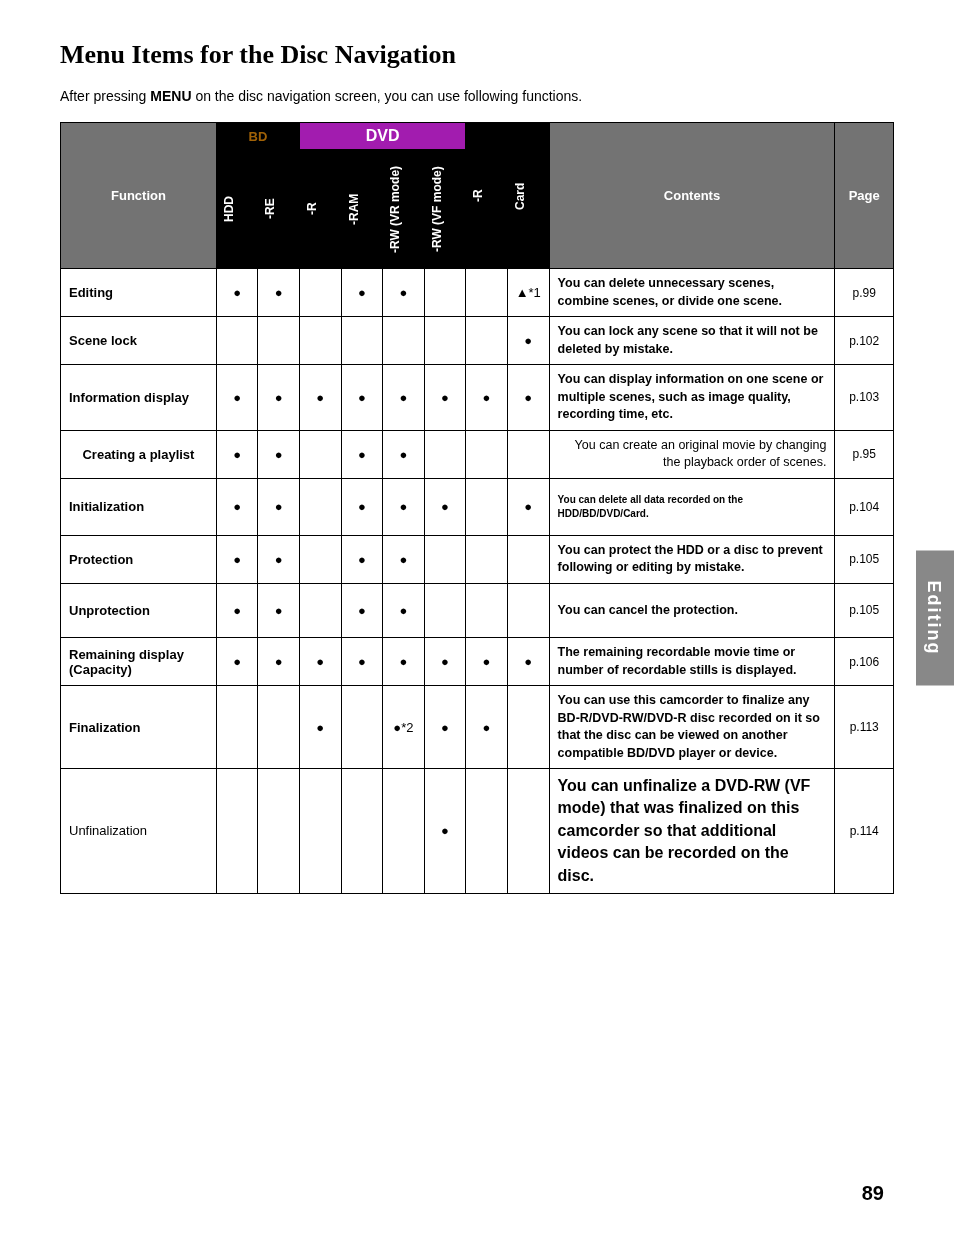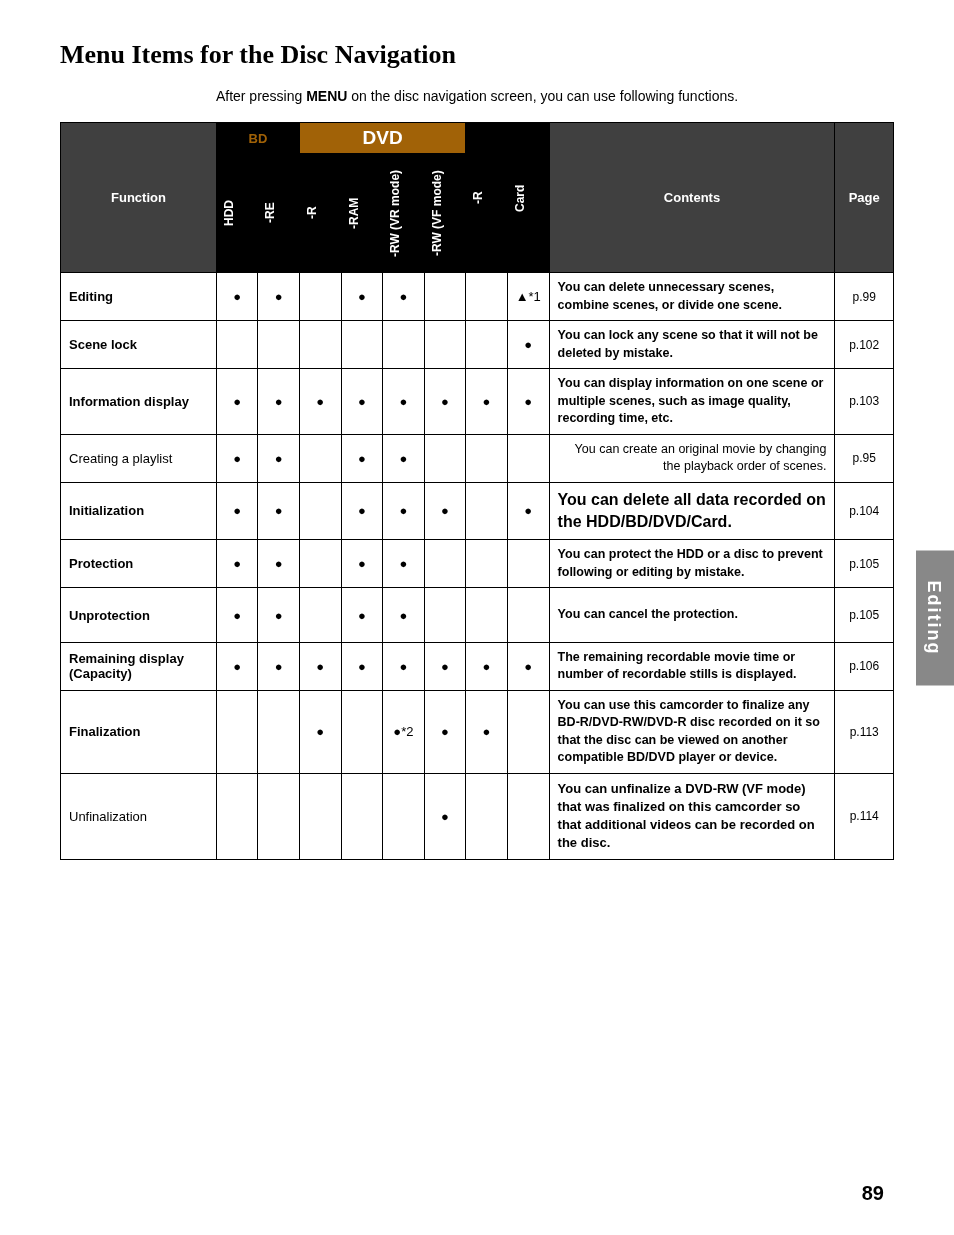--- a/index.html
+++ b/index.html
@@ -14,21 +14,20 @@
     }
     h1 {
       font-size: 26px;
       font-weight: bold;
       margin-bottom: 18px;
       font-family: Liberation Serif, serif;
     }
     .intro {
       font-size: 14px;
       margin-bottom: 18px;
-      text-align: center;
     }
     .intro strong {
       font-weight: bold;
     }
     table {
       border-collapse: collapse;
       width: 100%;
       font-size: 13px;
     }
     th, td {
@@ -101,21 +100,21 @@
     }
     .page-num {
       position: absolute;
       bottom: 30px;
       right: 70px;
       font-size: 20px;
       font-weight: bold;
     }
     
     .main-header-row th {
-      background: #404040;
+      background: #737373;
       color: #fff;
     }
   </style>
 </head>
 <body>
 
 <h1>Menu Items for the Disc Navigation</h1>
 
 <p class="intro">
   <span>After pressing </span><strong>MENU</strong><span> on the disc navigation screen, you can use following functions.</span>
@@ -124,21 +123,21 @@
 <table>
   <thead>
 
     <tr class="main-header-row">
       <th rowspan="2" class="col-function">
         <span>Function</span>
       </th>
       <th colspan="2" style="background:#000;color:#a16207;font-size:13px;">
         <span>BD</span>
       </th>
-      <th colspan="4" style="background:#a16207;color:#fff;font-size:19px;">
+      <th colspan="4" style="background:#a21caf;color:#fff;font-size:16px;">
         <span>DVD</span>
       </th>
       <th rowspan="2" class="col-narrow" style="background:#000;color:#fff;">
         <div class="rotated-header">-R</div>
       </th>
       <th rowspan="2" class="col-narrow" style="background:#000;color:#fff;">
         <div class="rotated-header">Card</div>
       </th>
       <th rowspan="2" class="col-contents">
         <span>Contents</span>
@@ -202,21 +201,21 @@
         <td class="col-narrow">●</td>
         <td class="col-narrow">●</td>
         <td class="col-narrow">●</td>
         <td class="col-narrow">●</td>
         <td class="col-narrow">●</td>
         <td class="col-narrow">●</td>
         <td class="contents-cell" style="text-align: left; font-weight: bold; font-size: 12.5px; line-height: 1.4; padding: 6px 8px;">You can display information on one scene or multiple scenes, such as image quality, recording time, etc.</td>
         <td class="page-cell">p.103</td>
       </tr>
       <tr>
-        <td class="func-label" style="text-align: left; font-weight: normal; padding: 6px 8px;">Creating a playlist</td>
+        <td class="func-label" style="text-align: center; font-weight: bold; padding: 6px 8px;">Creating a playlist</td>
         <td class="col-narrow">●</td>
         <td class="col-narrow">●</td>
         <td class="col-narrow"></td>
         <td class="col-narrow">●</td>
         <td class="col-narrow">●</td>
         <td class="col-narrow"></td>
         <td class="col-narrow"></td>
         <td class="col-narrow"></td>
         <td class="contents-cell" style="text-align: right; font-weight: normal; font-size: 12.5px; line-height: 1.4; padding: 6px 8px;">You can create an original movie by changing the playback order of scenes.</td>
         <td class="page-cell">p.95</td>
@@ -224,21 +223,21 @@
       <tr>
         <td class="func-label" style="text-align: left; font-weight: bold; padding: 6px 8px;">Initialization</td>
         <td class="col-narrow">●</td>
         <td class="col-narrow">●</td>
         <td class="col-narrow"></td>
         <td class="col-narrow">●</td>
         <td class="col-narrow">●</td>
         <td class="col-narrow">●</td>
         <td class="col-narrow"></td>
         <td class="col-narrow">●</td>
-        <td class="contents-cell" style="text-align: left; font-weight: bold; font-size: 16px; line-height: 1.4; padding: 6px 8px;">You can delete all data recorded on the HDD/BD/DVD/Card.</td>
+        <td class="contents-cell" style="text-align: left; font-weight: bold; font-size: 10px; line-height: 1.4; padding: 14px 8px;">You can delete all data recorded on the HDD/BD/DVD/Card.</td>
         <td class="page-cell">p.104</td>
       </tr>
       <tr>
         <td class="func-label" style="text-align: left; font-weight: bold; padding: 6px 8px;">Protection</td>
         <td class="col-narrow">●</td>
         <td class="col-narrow">●</td>
         <td class="col-narrow"></td>
         <td class="col-narrow">●</td>
         <td class="col-narrow">●</td>
         <td class="col-narrow"></td>
@@ -289,20 +288,20 @@
       <tr>
         <td class="func-label" style="text-align: left; font-weight: normal; padding: 6px 8px;">Unfinalization</td>
         <td class="col-narrow"></td>
         <td class="col-narrow"></td>
         <td class="col-narrow"></td>
         <td class="col-narrow"></td>
         <td class="col-narrow"></td>
         <td class="col-narrow">●</td>
         <td class="col-narrow"></td>
         <td class="col-narrow"></td>
-        <td class="contents-cell" style="text-align: left; font-weight: bold; font-size: 13px; line-height: 1.4; padding: 6px 8px;">You can unfinalize a DVD-RW (VF mode) that was finalized on this camcorder so that additional videos can be recorded on the disc.</td>
+        <td class="contents-cell" style="text-align: left; font-weight: bold; font-size: 16px; line-height: 1.4; padding: 6px 8px;">You can unfinalize a DVD-RW (VF mode) that was finalized on this camcorder so that additional videos can be recorded on the disc.</td>
         <td class="page-cell">p.114</td>
       </tr>
     </tbody>
 </table>
 
 <div class="side-tab">Editing</div>
 <div class="page-num">89</div>
 
 </body></html>

